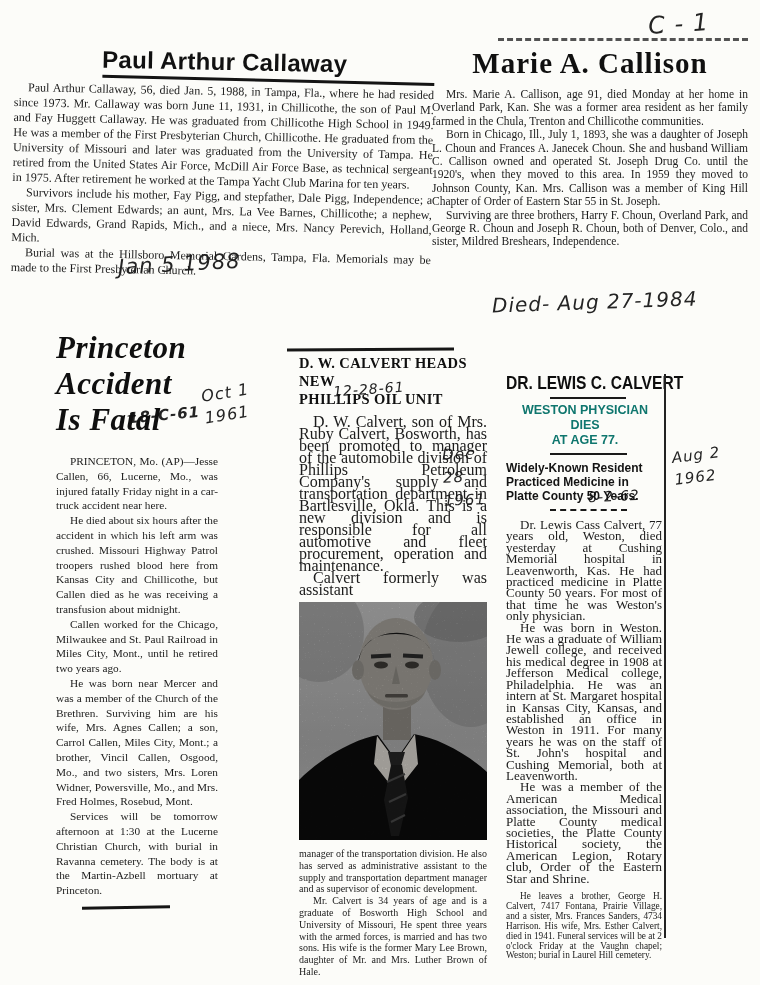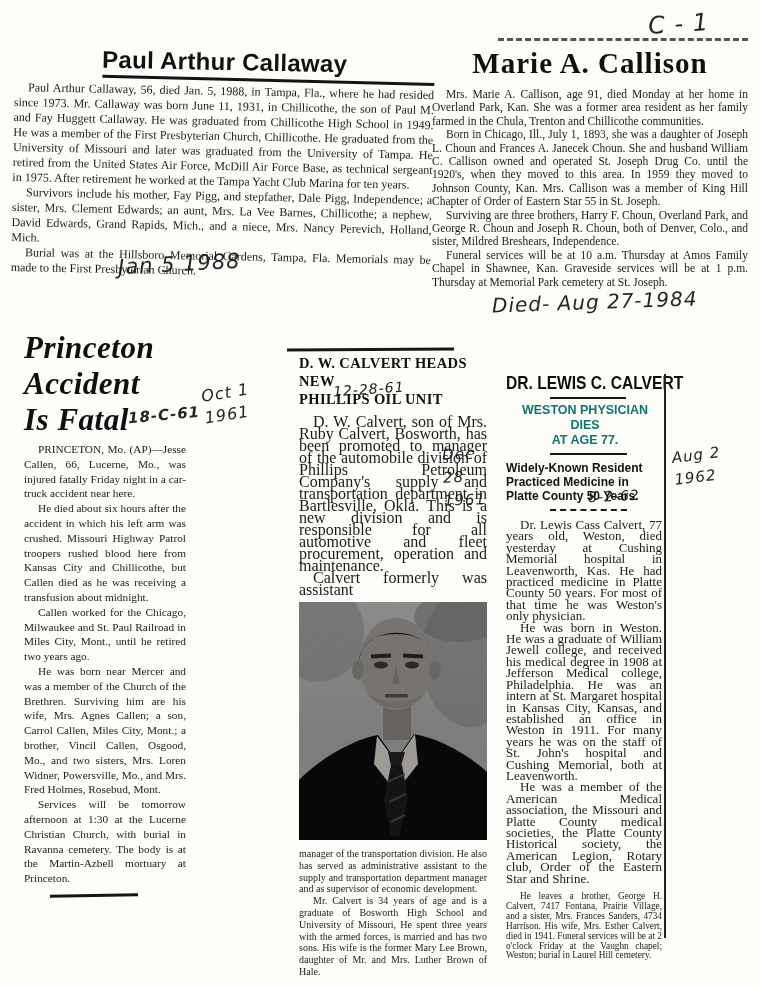--- a/index.html
+++ b/index.html
@@ -25,26 +25,26 @@
   
   .callison { left:432px; top:38px; width:316px; }
   .callison .torn { height:0; border-top:3px dashed #2a2a2a; width:250px; margin-left:66px; opacity:.8; }
   .callison .hl {
     font-family:"Liberation Serif", serif; font-weight:bold; font-size:29px;
     letter-spacing:1px; text-align:center; margin:6px 0 4px 0; color:#101010;
   }
   .callison .body { font-size:11.5px; line-height:13.4px; }
 
   
-  .princeton { left:24px; top:330px; width:168px; }
+  .princeton { left:56px; top:330px; width:168px; }
   .princeton .hl {
     font-family:"Liberation Serif", serif; font-weight:bold; font-style:italic;
     font-size:31px; line-height:36px; margin:0; color:#0f0f0f; letter-spacing:0.5px;
   }
-  .princeton .body { margin-top:4px; font-size:11.3px; line-height:14.8px; width:162px; }
+  .princeton .body { margin-top:16px; font-size:11.3px; line-height:14.8px; width:162px; }
   .princeton .end-rule { width:88px; height:3px; background:#151515; margin:8px 0 0 26px; transform:rotate(-1deg); }
 
   
   .promo { left:267px; top:350px; width:188px;padding-left:32px; }
   .promo .top-rule { position:absolute; left:20px; top:-2px; width:167px; height:3px; background:#171717; transform:rotate(-0.4deg); }
   .promo .hl {
     font-family:"Liberation Serif", serif; font-weight:bold; font-size:14.5px;
     line-height:18px; letter-spacing:0.4px; margin:4px 0 2px 0; color:#101010;
   }
   .promo .body { font-size:16px; line-height:12px; }
@@ -116,21 +116,20 @@
     </div>
   </section>
 
   <section class="art callison">
     <div class="torn"></div>
     <h1 class="hl">Marie A. Callison</h1>
     <div class="body j">
       <p class="ind">Mrs. Marie A. Callison, age 91, died Monday at her home in Overland Park, Kan. She was a former area resident as her family farmed in the Chula, Trenton and Chillicothe communities.</p>
       <p class="ind">Born in Chicago, Ill., July 1, 1893, she was a daughter of Joseph L. Choun and Frances A. Janecek Choun. She and husband William C. Callison owned and operated St. Joseph Drug Co. until the 1920's, when they moved to this area. In 1959 they moved to Johnson County, Kan. Mrs. Callison was a member of King Hill Chapter of Order of Eastern Star 55 in St. Joseph.</p>
       <p class="ind">Surviving are three brothers, Harry F. Choun, Overland Park, and George R. Choun and Joseph R. Choun, both of Denver, Colo., and sister, Mildred Breshears, Independence.</p>
-      <p class="ind">Funeral services will be at 10 a.m. Thursday at Amos Family Chapel in Shawnee, Kan. Graveside services will be at 1 p.m. Thursday at Memorial Park cemetery at St. Joseph.</p>
     </div>
   </section>
 
   <section class="art princeton">
     <h1 class="hl">
       <span style="display:block">Princeton</span>
       <span style="display:block">Accident</span>
       <span style="display:block">Is Fatal</span>
     </h1>
     <div class="body j">

